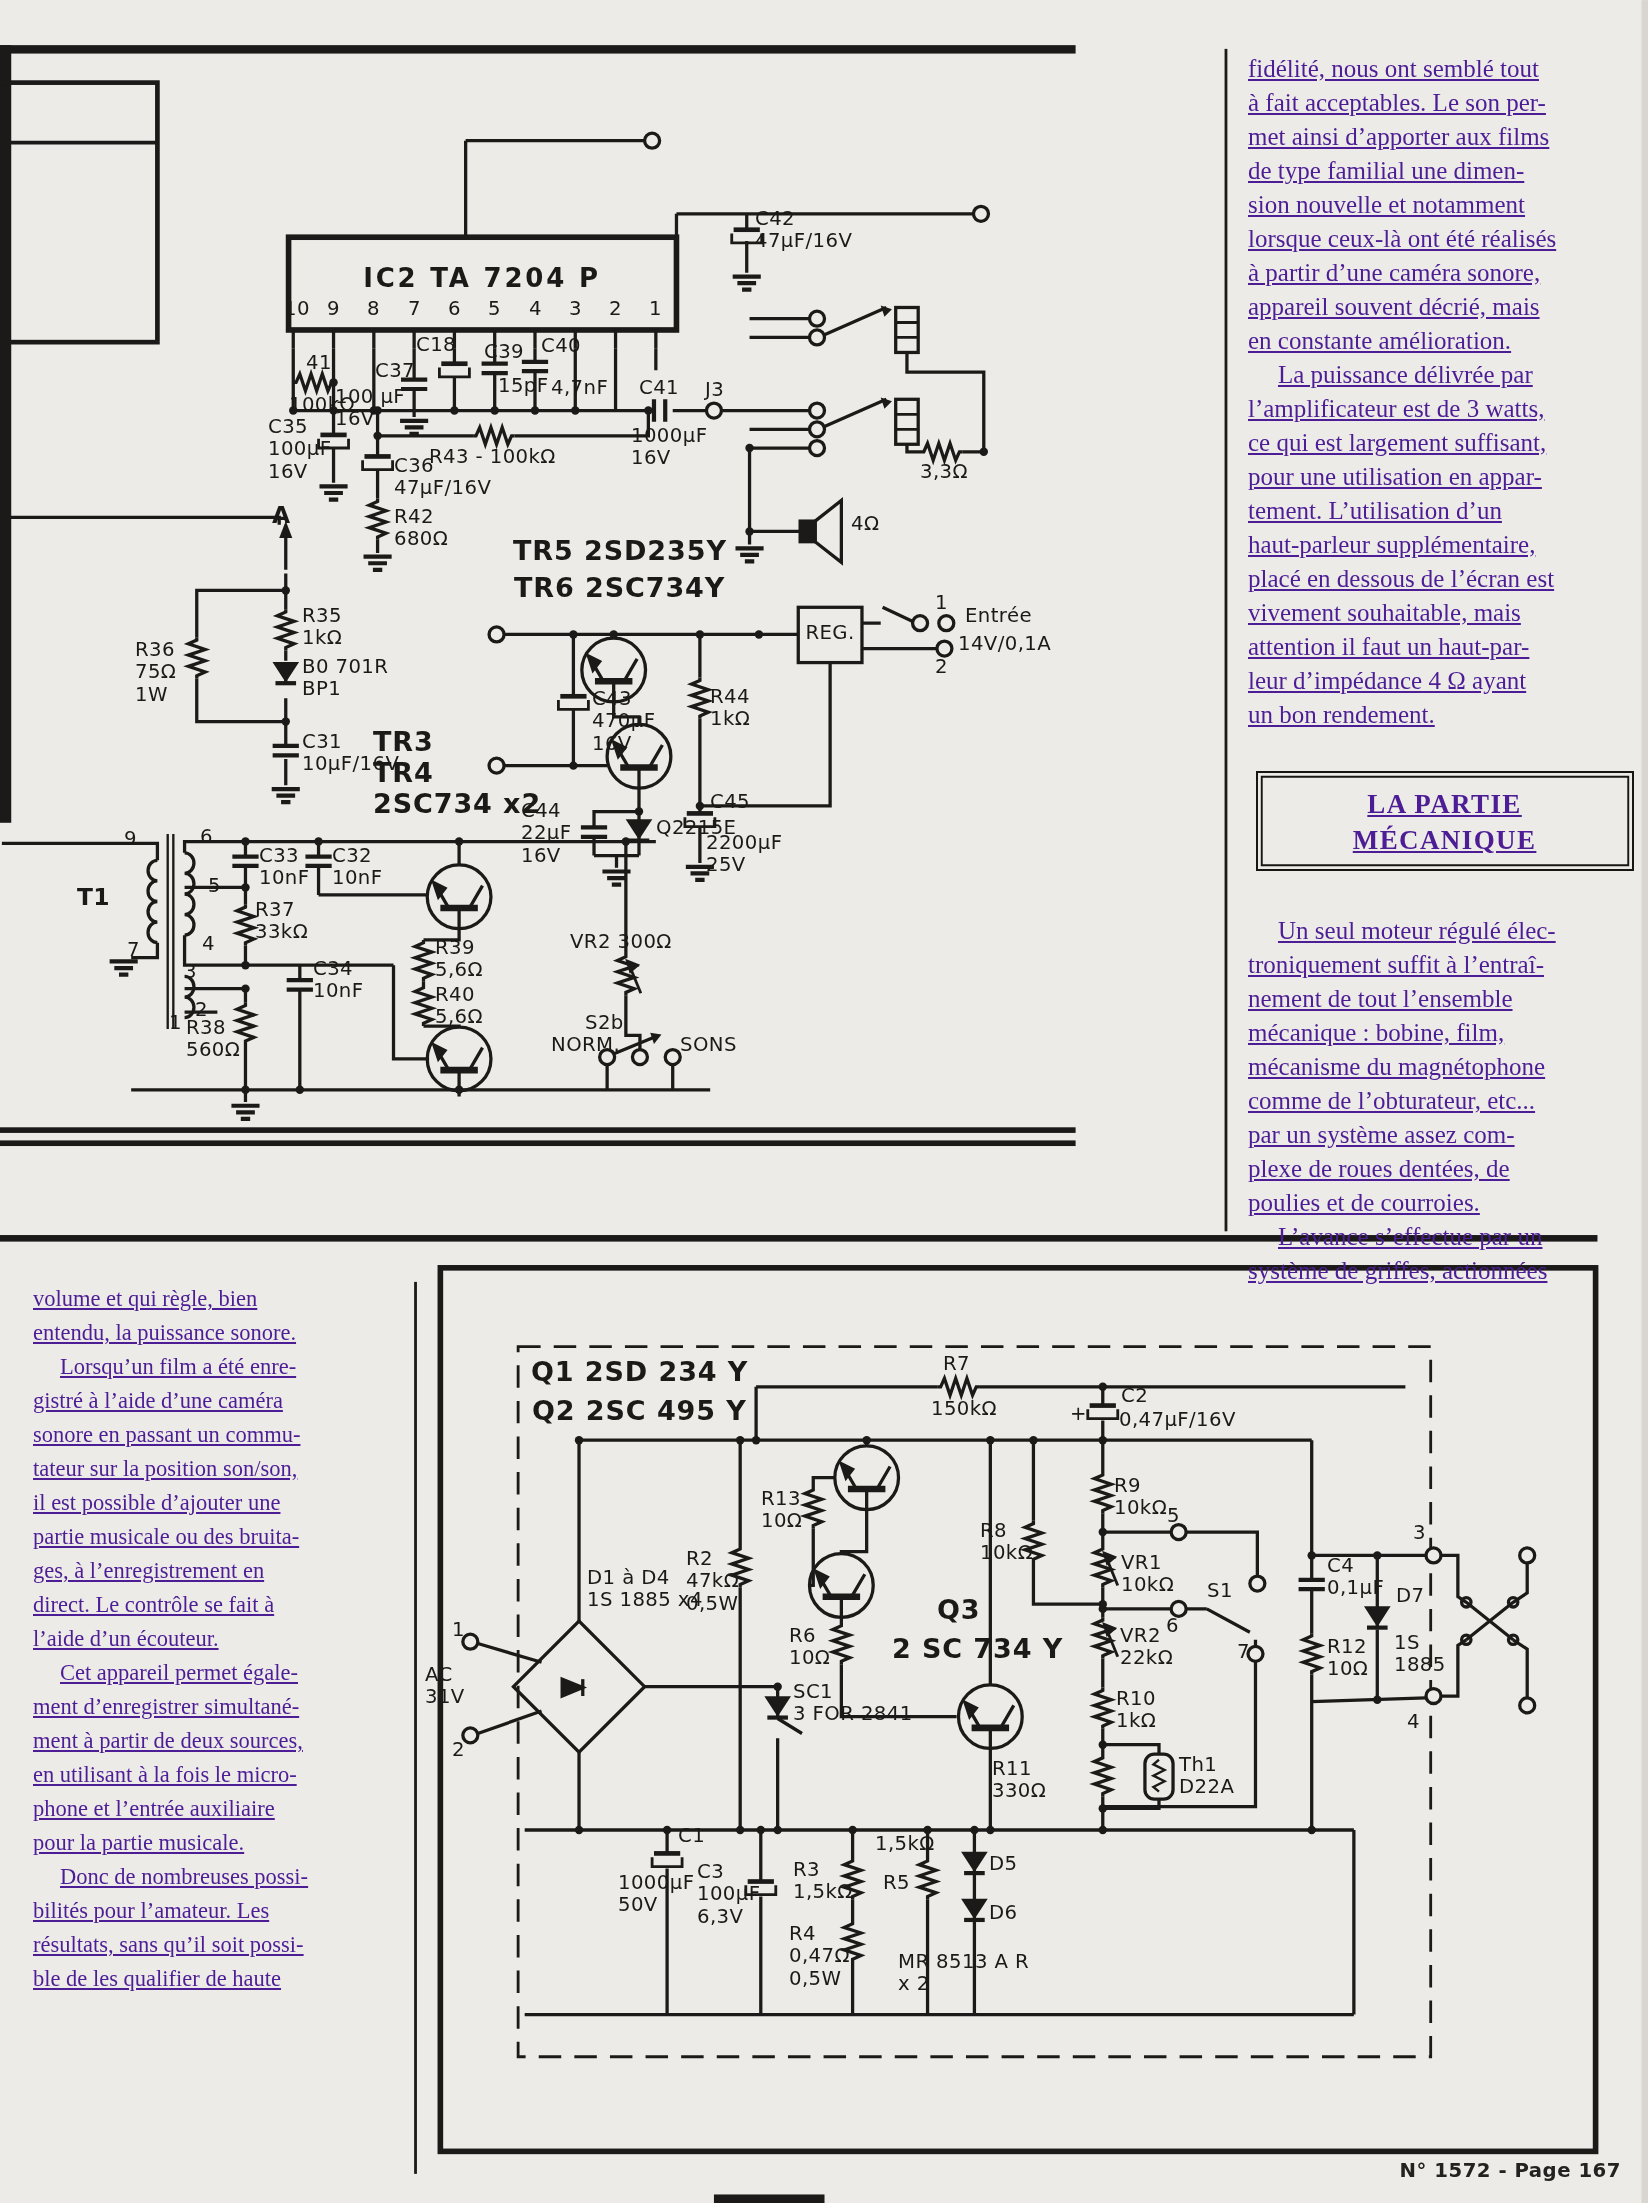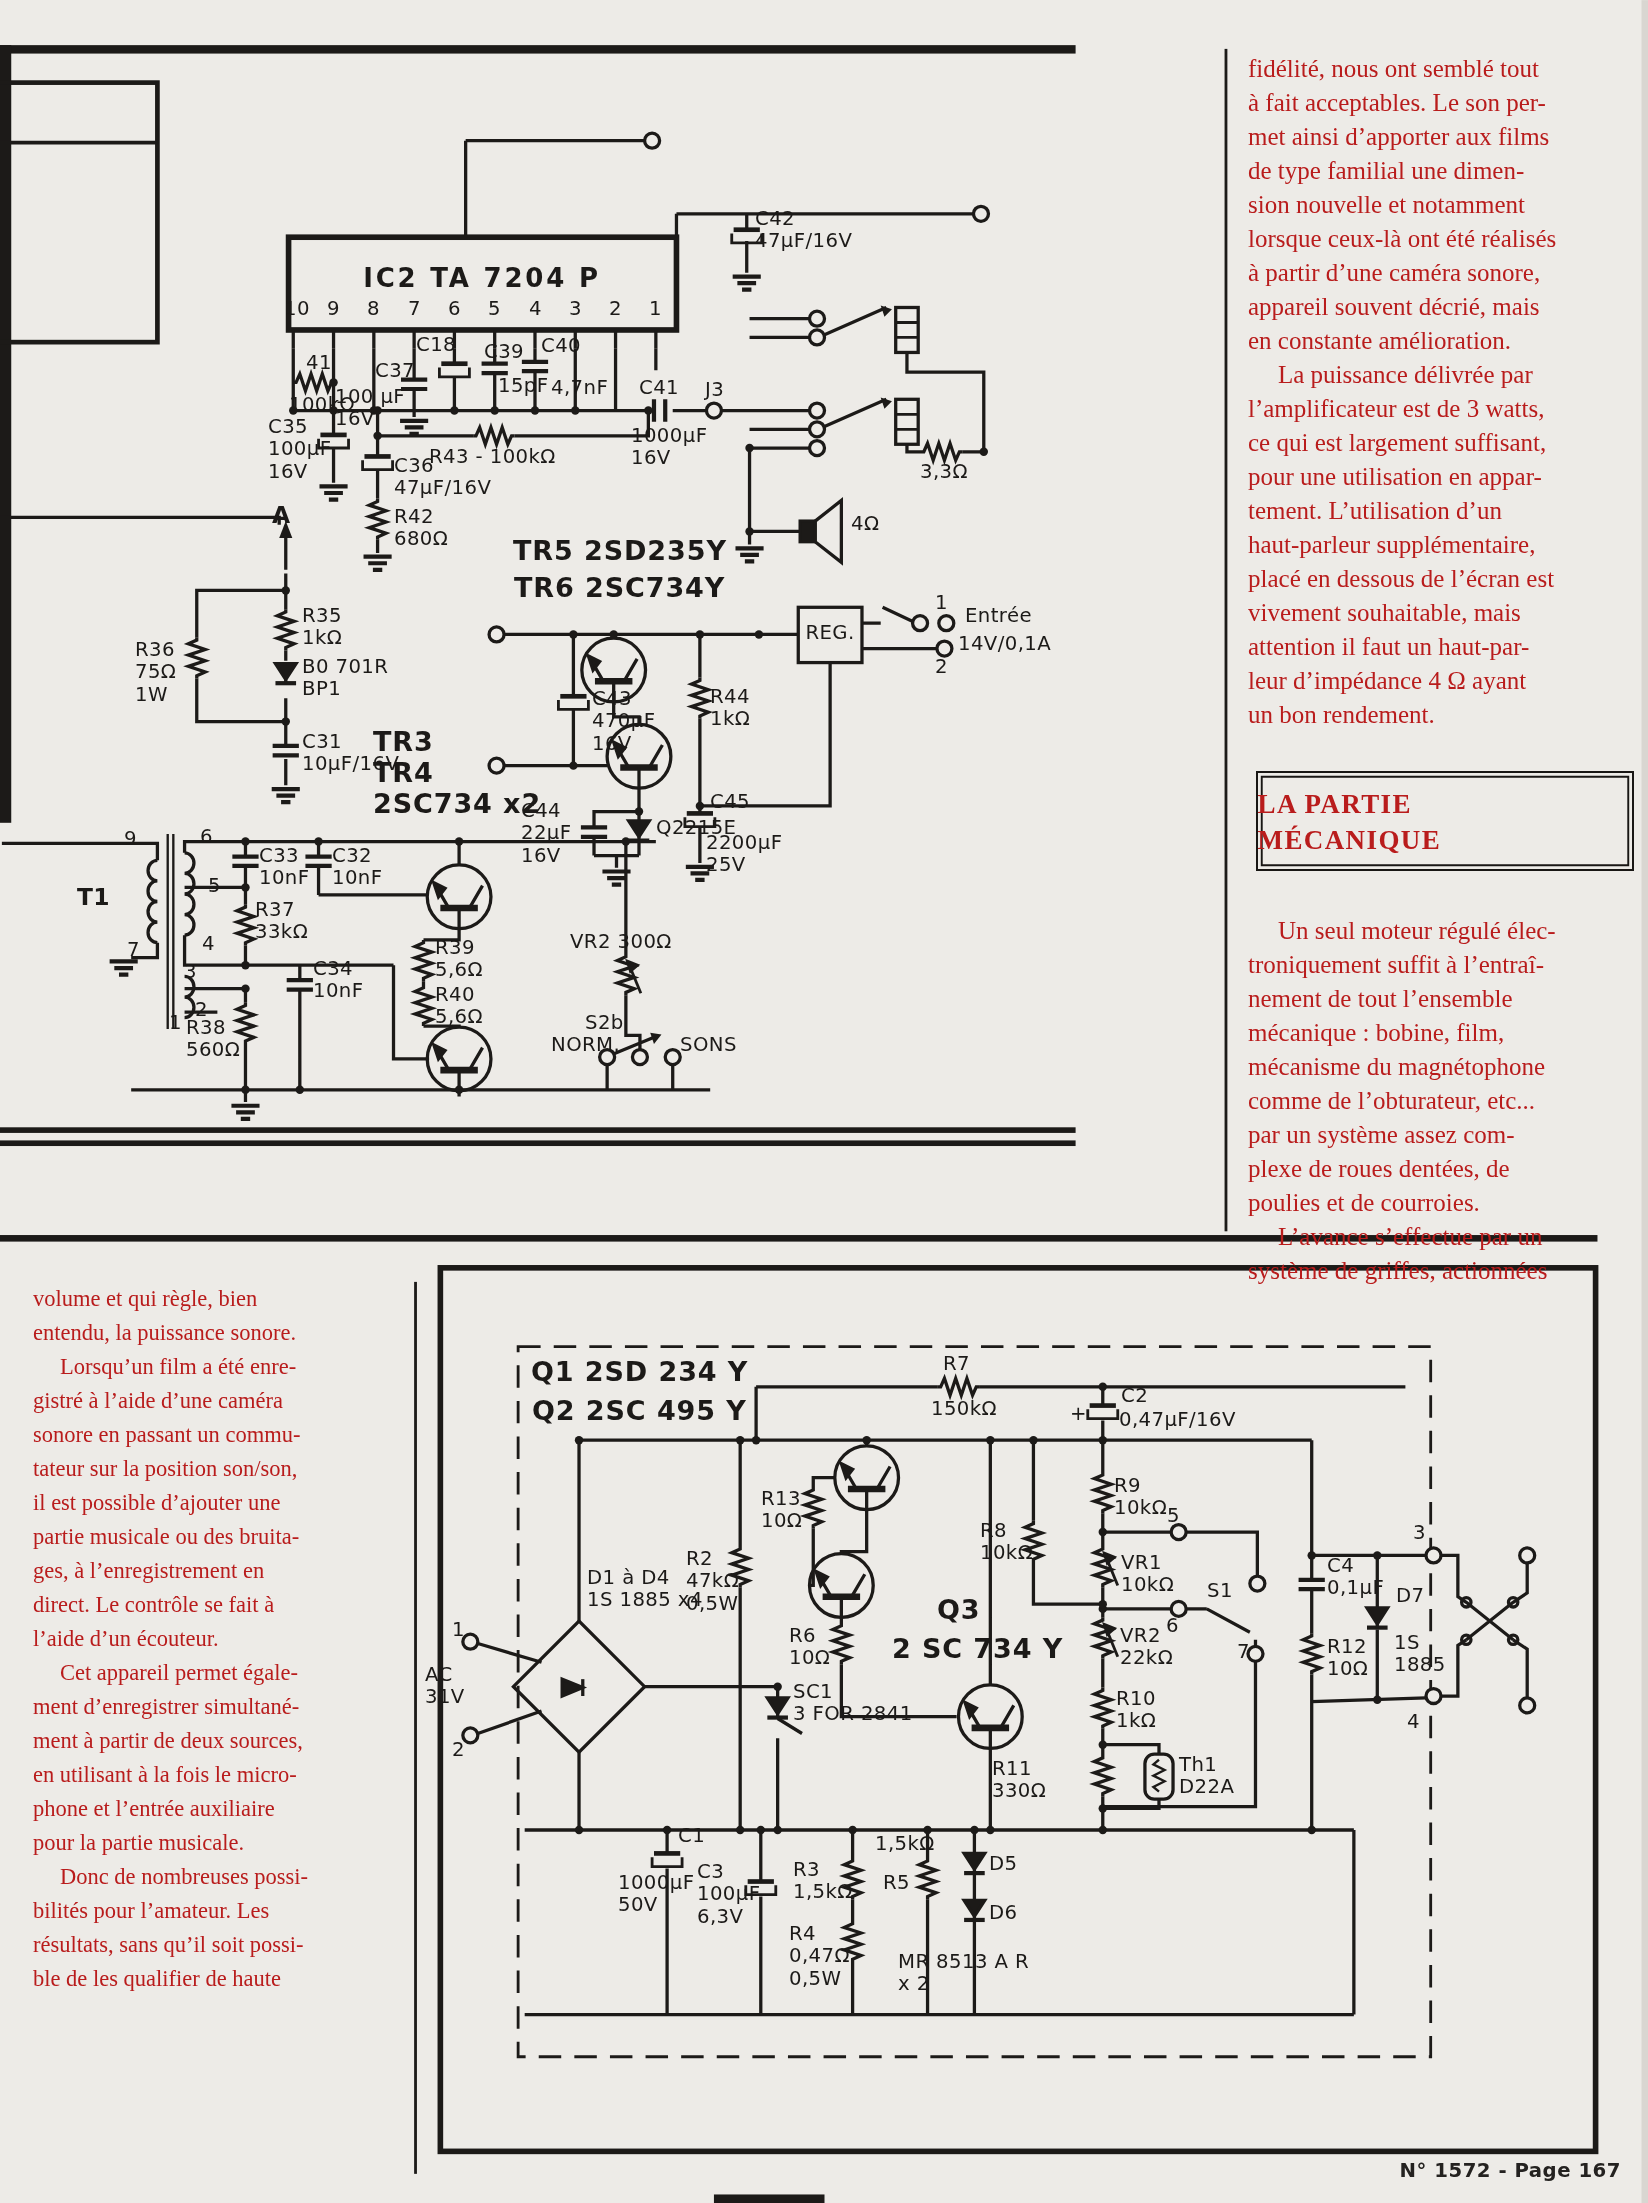--- a/index.html
+++ b/index.html
@@ -4,28 +4,28 @@
 <style>
   html,body{margin:0;padding:0;background:#b7b4af;}
   #page{position:relative;width:1649px;height:2204px;background:#edebe7;overflow:hidden;
         font-family:"DejaVu Sans",sans-serif;color:#1c1a18;}
   svg{position:absolute;left:0;top:0;}
   .lb{position:absolute;font:19.7px/1.14 "DejaVu Sans",sans-serif;color:#1c1a18;
       white-space:pre-line;letter-spacing:0.4px;}
   .lb.big{font-size:27px;font-weight:bold;letter-spacing:0.9px;}
   .lb.md{font-size:23.4px;font-weight:bold;}
   .lb.tc{text-align:center;}
-  .col{position:absolute;font-family:"Liberation Serif",serif;color:#b91c1c;}
+  .col{position:absolute;font-family:"Liberation Serif",serif;color:#4c1d95;text-decoration:underline;}
   .col p{margin:0;white-space:pre-line;}
   .ind{text-indent:1.2em;}
   #leftcol{left:33px;top:1282px;width:281px;font-size:22.5px;line-height:34px;}
   #rightcol{left:1248px;top:52px;width:395px;font-size:25px;line-height:34px;}
   #mecabox{margin:39px 9.4px 43px 7.5px;border:2.8px solid #181614;
            box-shadow:inset 0 0 0 2.8px #edebe7, inset 0 0 0 4.7px #181614;
-           padding:13px 0 11.2px 0;font-weight:bold;font-size:27px;
+           padding:13px 0 11.2px 0;text-align:center;font-weight:bold;font-size:27px;
            letter-spacing:1.4px;line-height:36px;}
   #footer{position:absolute;left:1312px;top:2159px;width:309px;text-align:right;
           font:bold 19.7px "DejaVu Sans",sans-serif;letter-spacing:0.5px;color:#242220;}
 </style>
 </head>
 <body>
 
 <div id="page">
 
 <svg width="1649" height="2204" viewBox="0 0 1760 2352">

